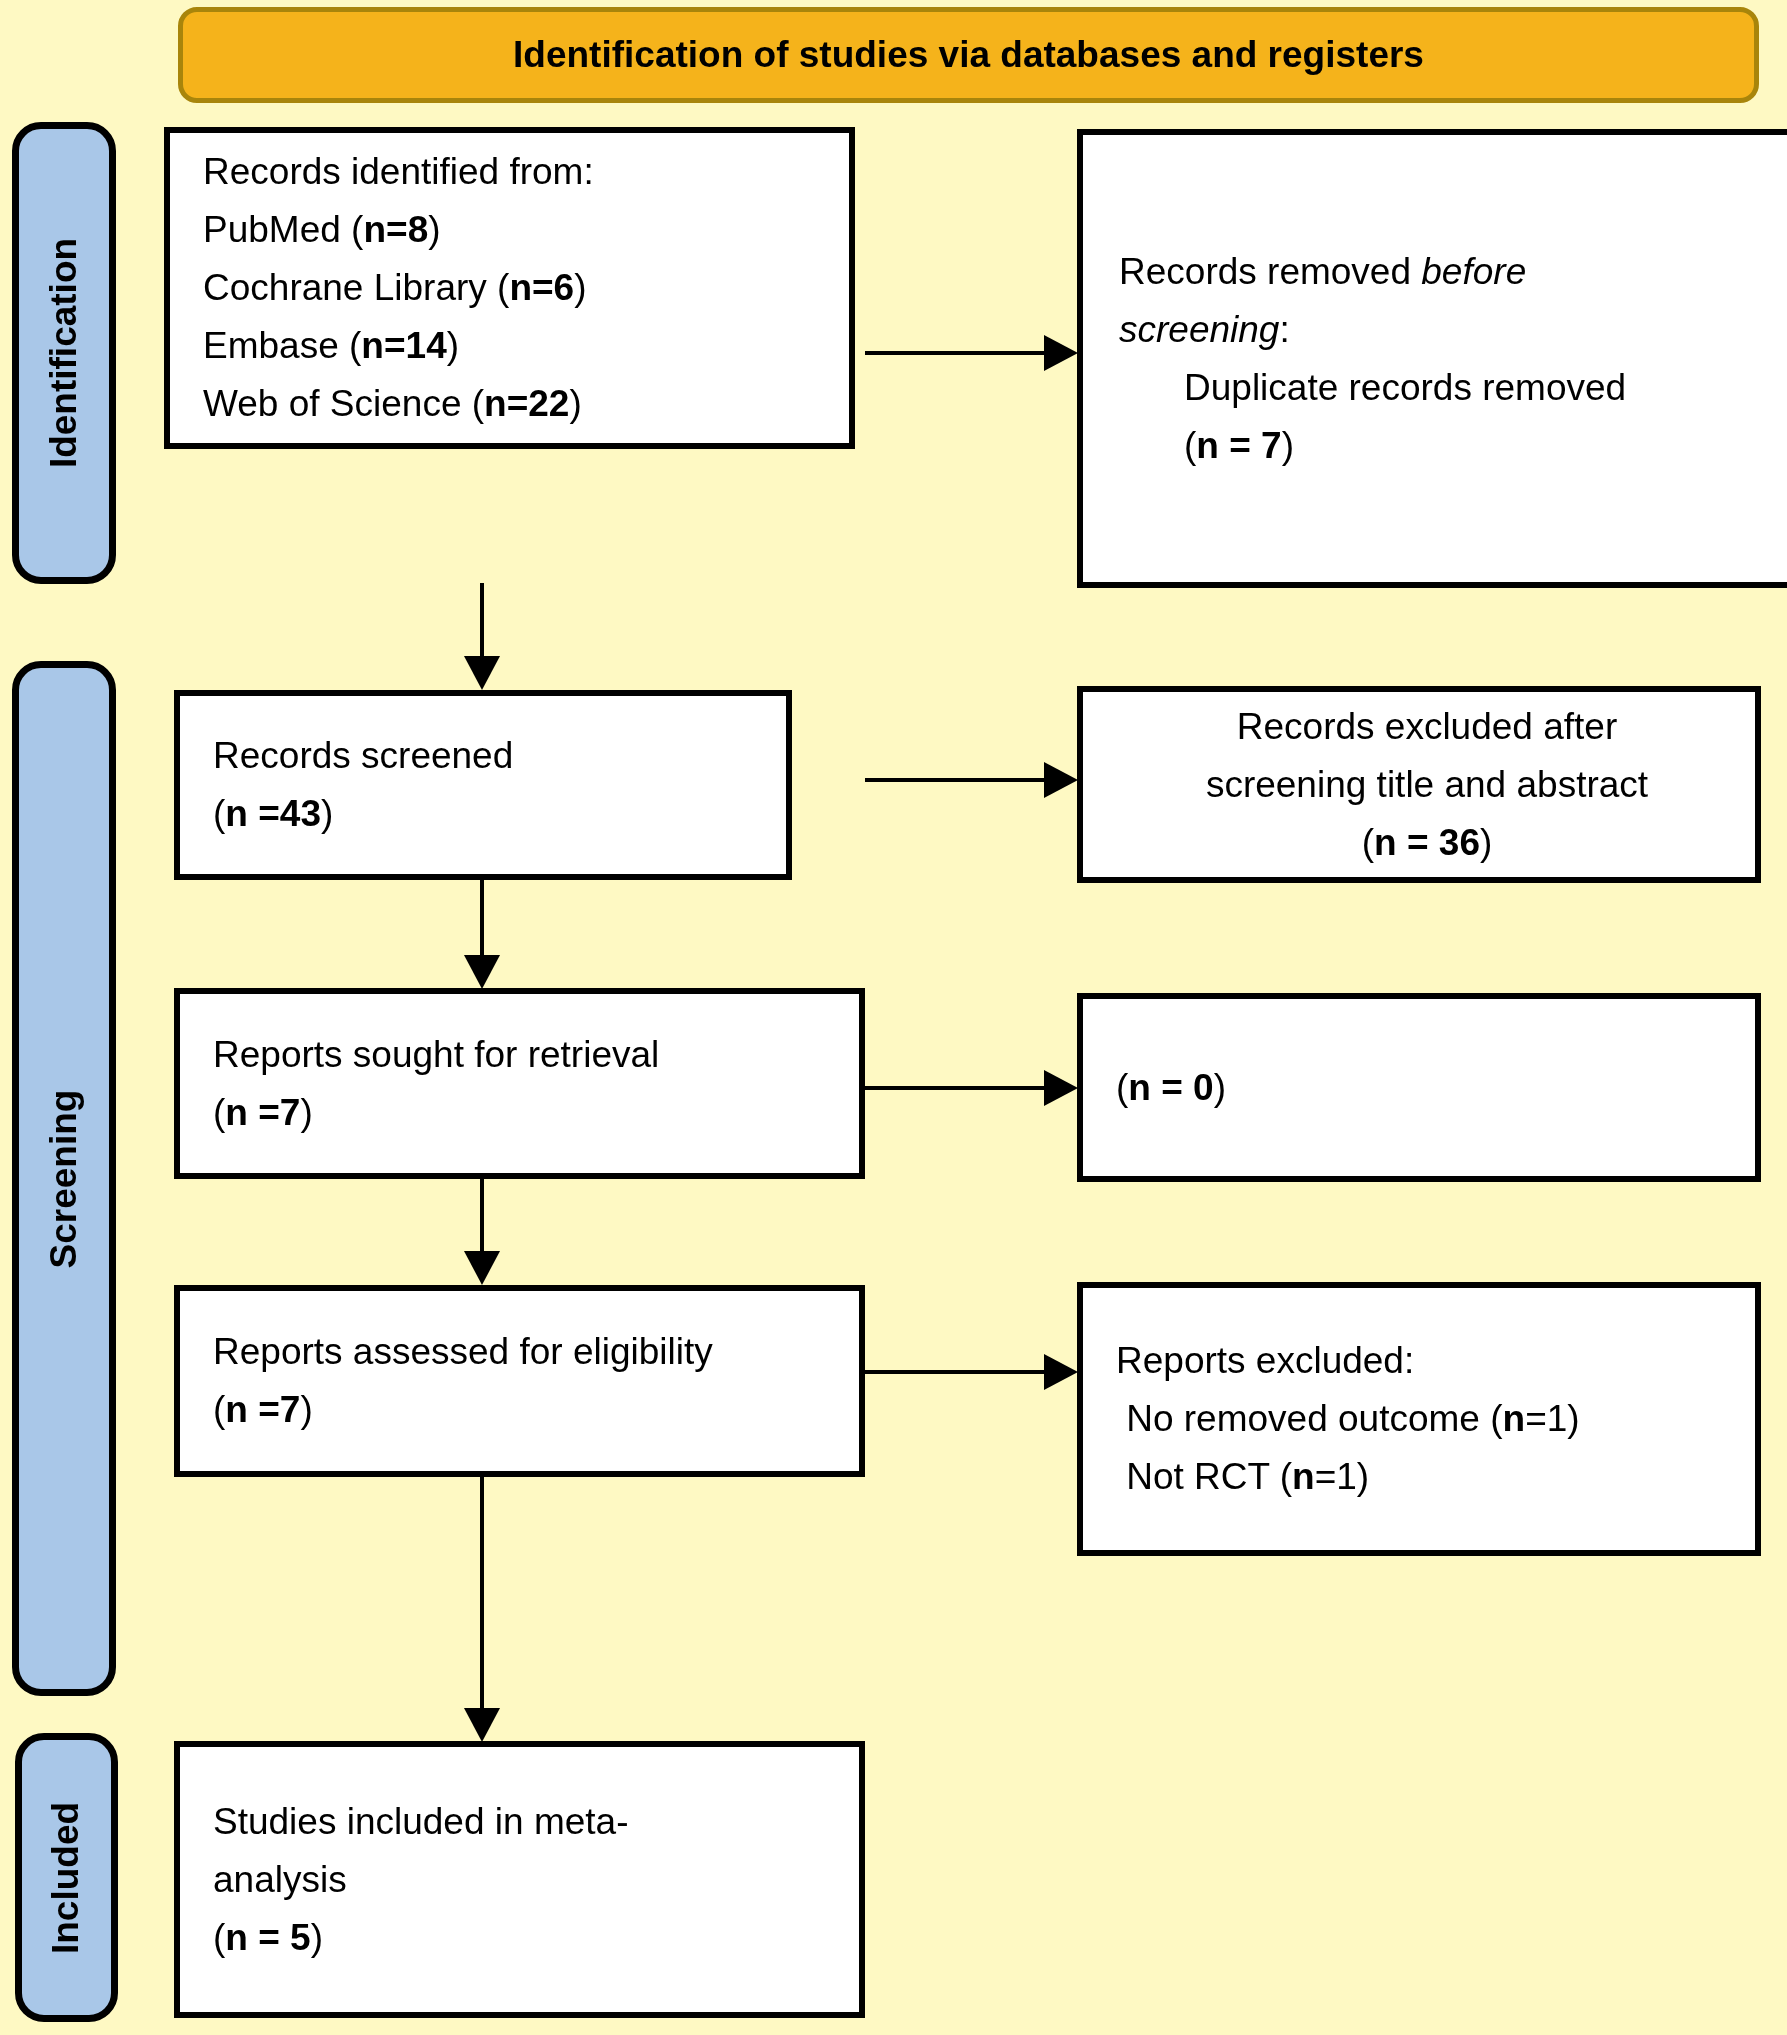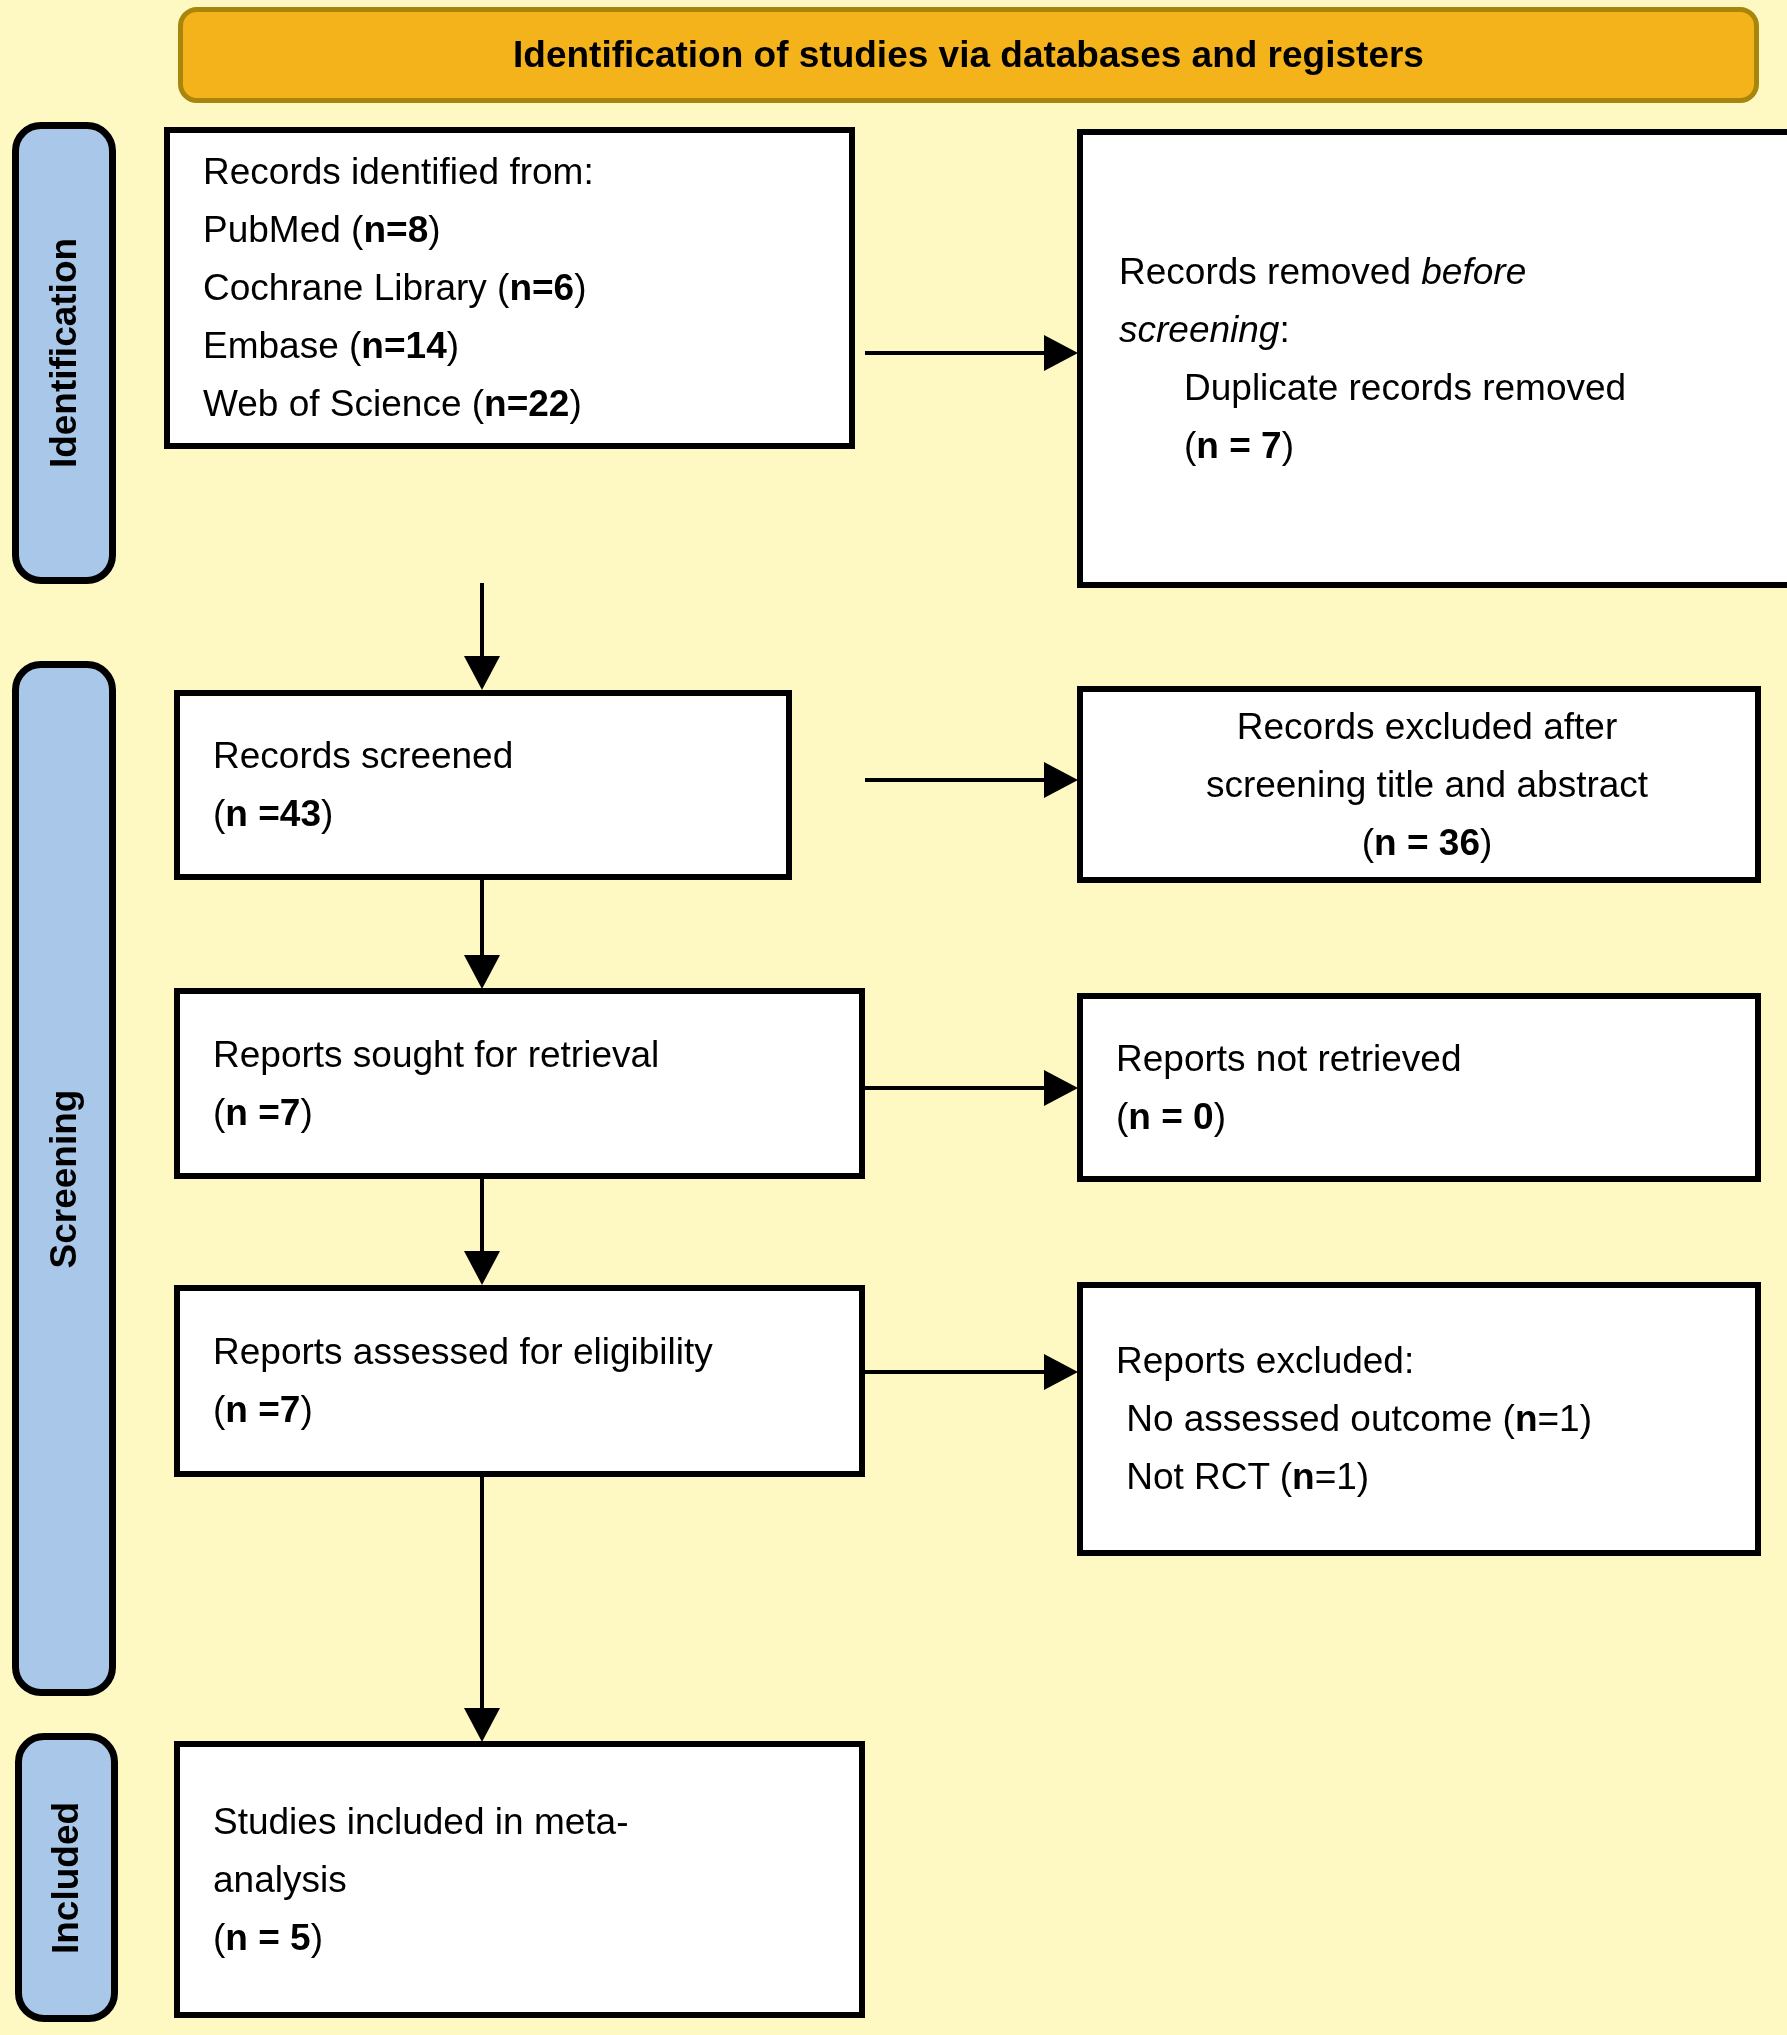--- a/index.html
+++ b/index.html
@@ -137,30 +137,29 @@
   <div class="fbox box-r2">
       <div class="tline"><span>Records excluded after</span></div>
       <div class="tline"><span>screening title and abstract</span></div>
       <div class="tline"><span>(</span><span class="b">n = 36</span><span>)</span></div>
     </div>
   <div class="fbox box-l3">
       <div class="tline"><span>Reports sought for retrieval</span></div>
       <div class="tline"><span>(</span><span class="b">n =7</span><span>)</span></div>
     </div>
   <div class="fbox box-r3">
-      <div class="tline"><span>Reports not retrieved</span></div>
       <div class="tline"><span>(</span><span class="b">n = 0</span><span>)</span></div>
     </div>
   <div class="fbox box-l4">
       <div class="tline"><span>Reports assessed for eligibility</span></div>
       <div class="tline"><span>(</span><span class="b">n =7</span><span>)</span></div>
     </div>
   <div class="fbox box-r4">
       <div class="tline"><span>Reports excluded:</span></div>
-      <div class="tline" style="padding-left: 10.2px;"><span>No assessed outcome (</span><span class="b">n</span><span>=1)</span></div>
+      <div class="tline" style="padding-left: 10.2px;"><span>No removed outcome (</span><span class="b">n</span><span>=1)</span></div>
       <div class="tline" style="padding-left: 10.2px;"><span>Not RCT (</span><span class="b">n</span><span>=1)</span></div>
     </div>
   <div class="fbox box-l5">
       <div class="tline"><span>Studies included in meta-</span></div>
       <div class="tline"><span>analysis</span></div>
       <div class="tline"><span>(</span><span class="b">n = 5</span><span>)</span></div>
     </div>
 
   <div class="varrow" id="va1">
     <div class="shaft"></div>

